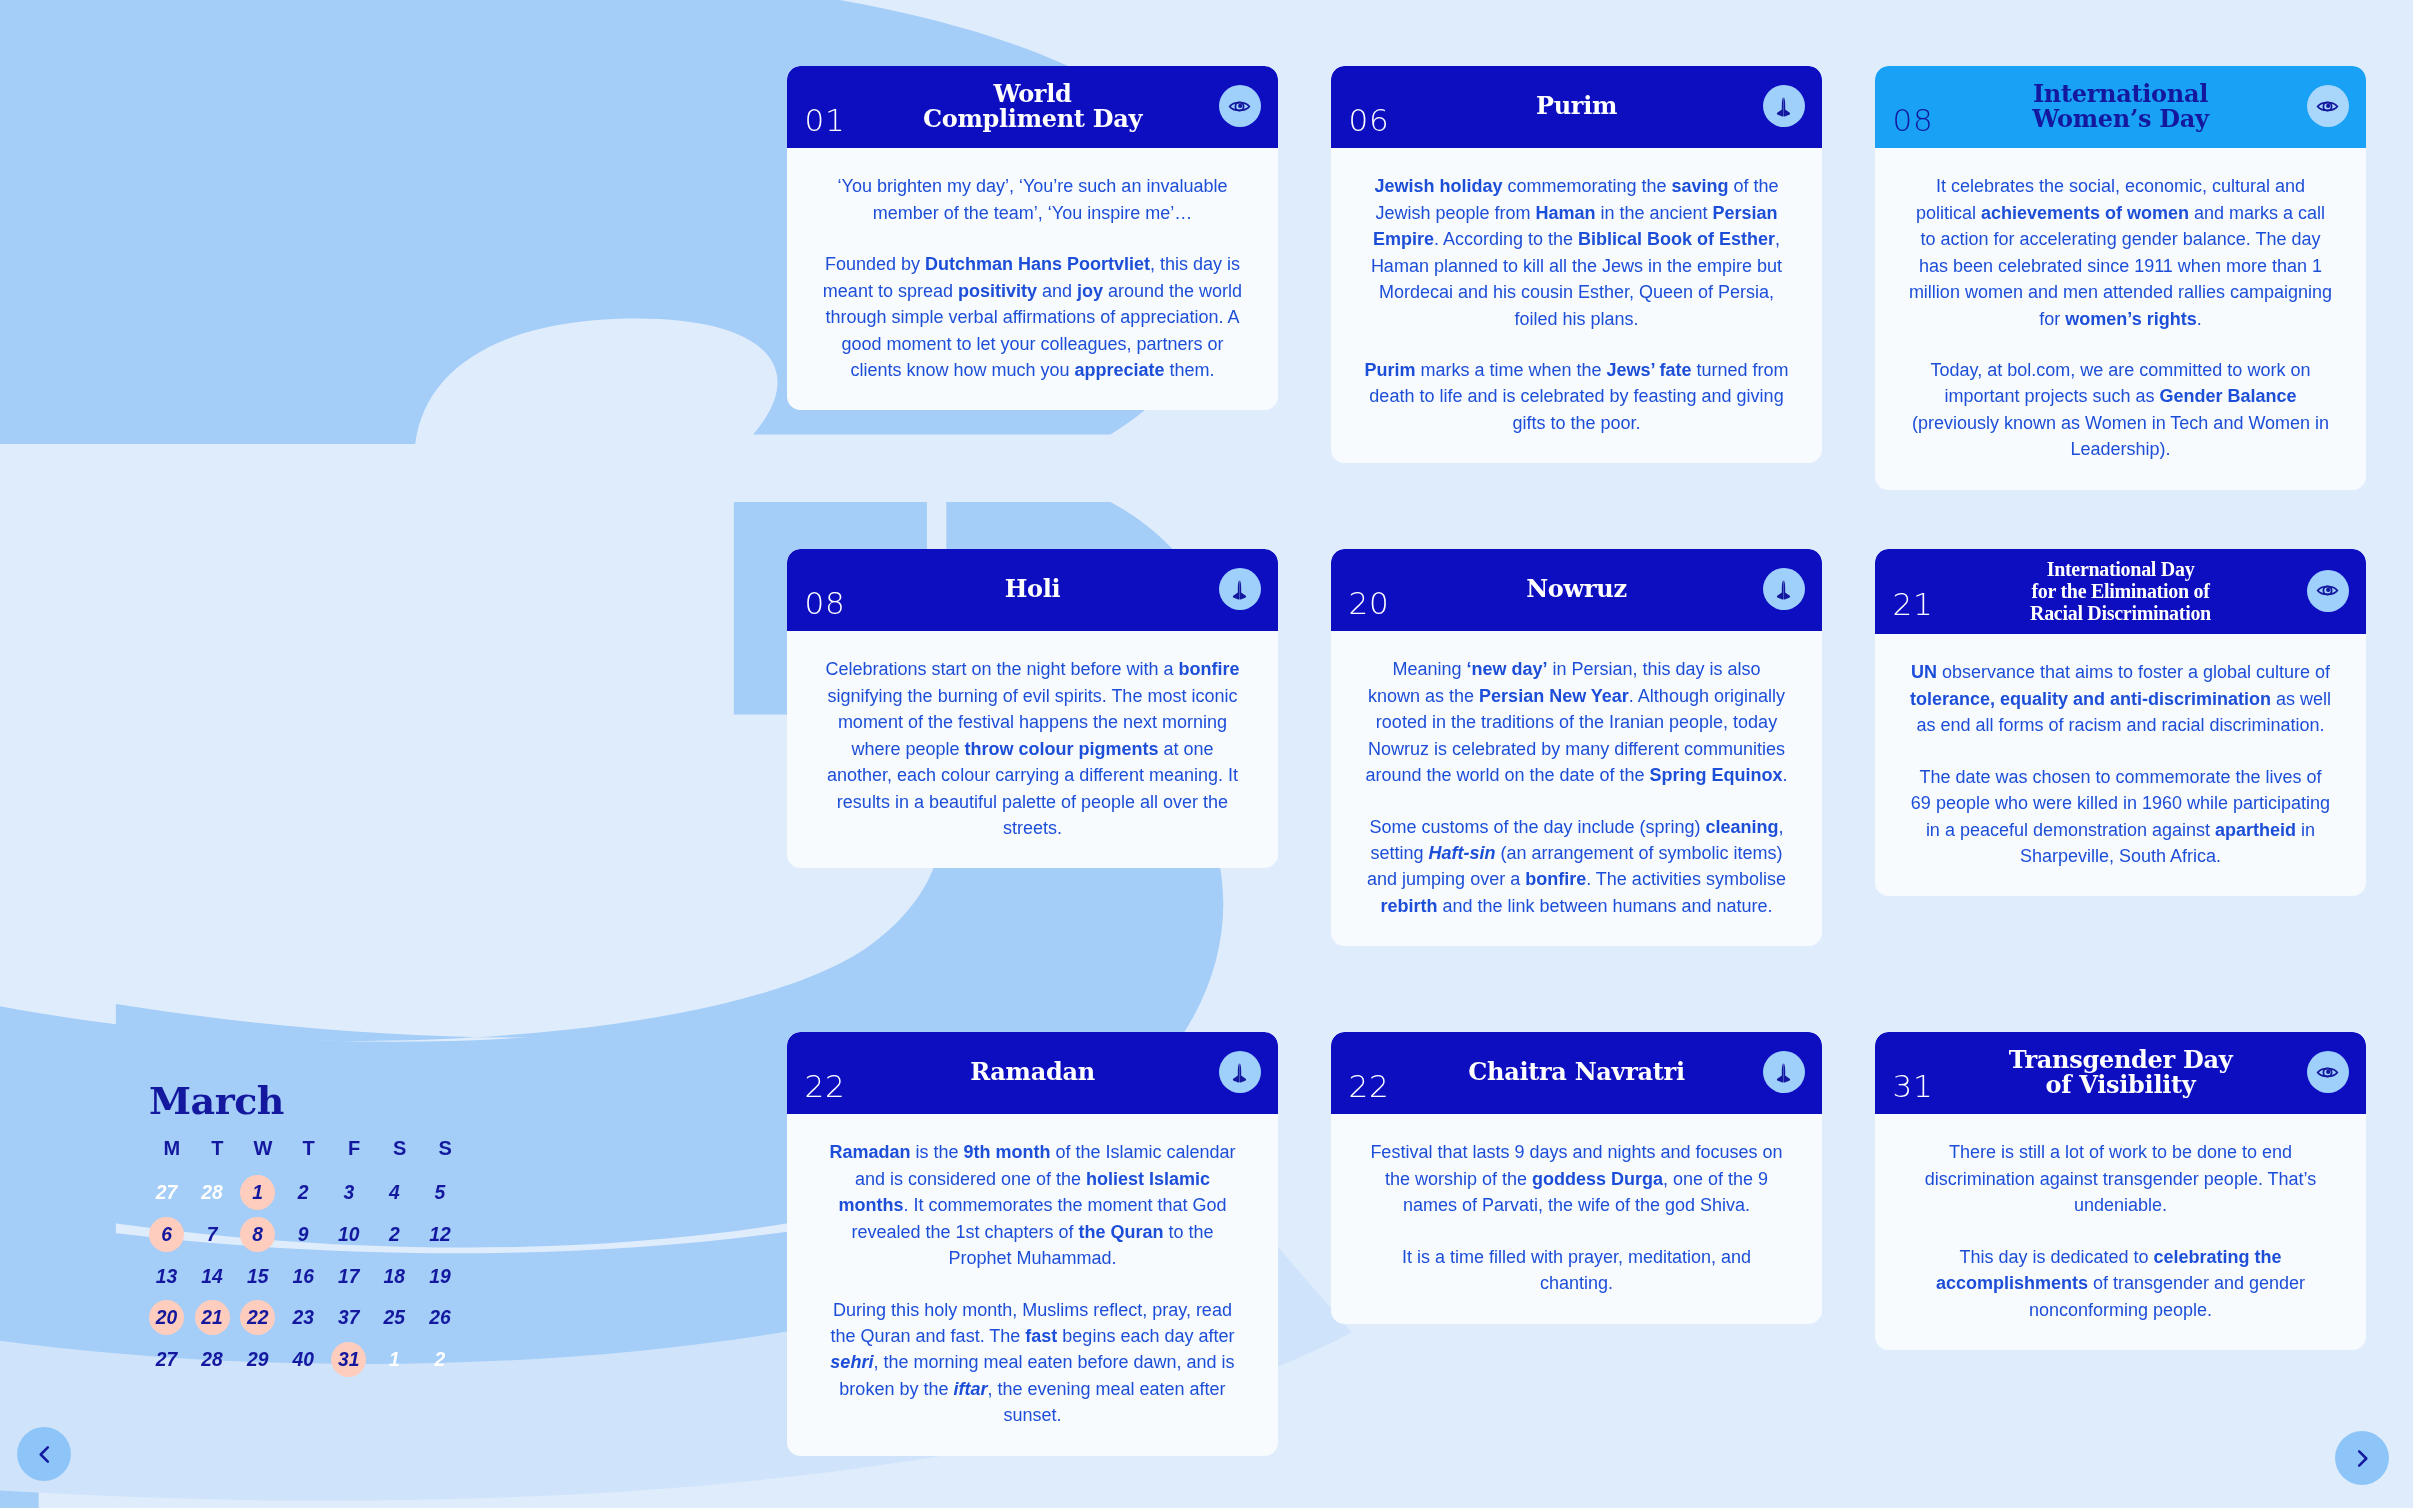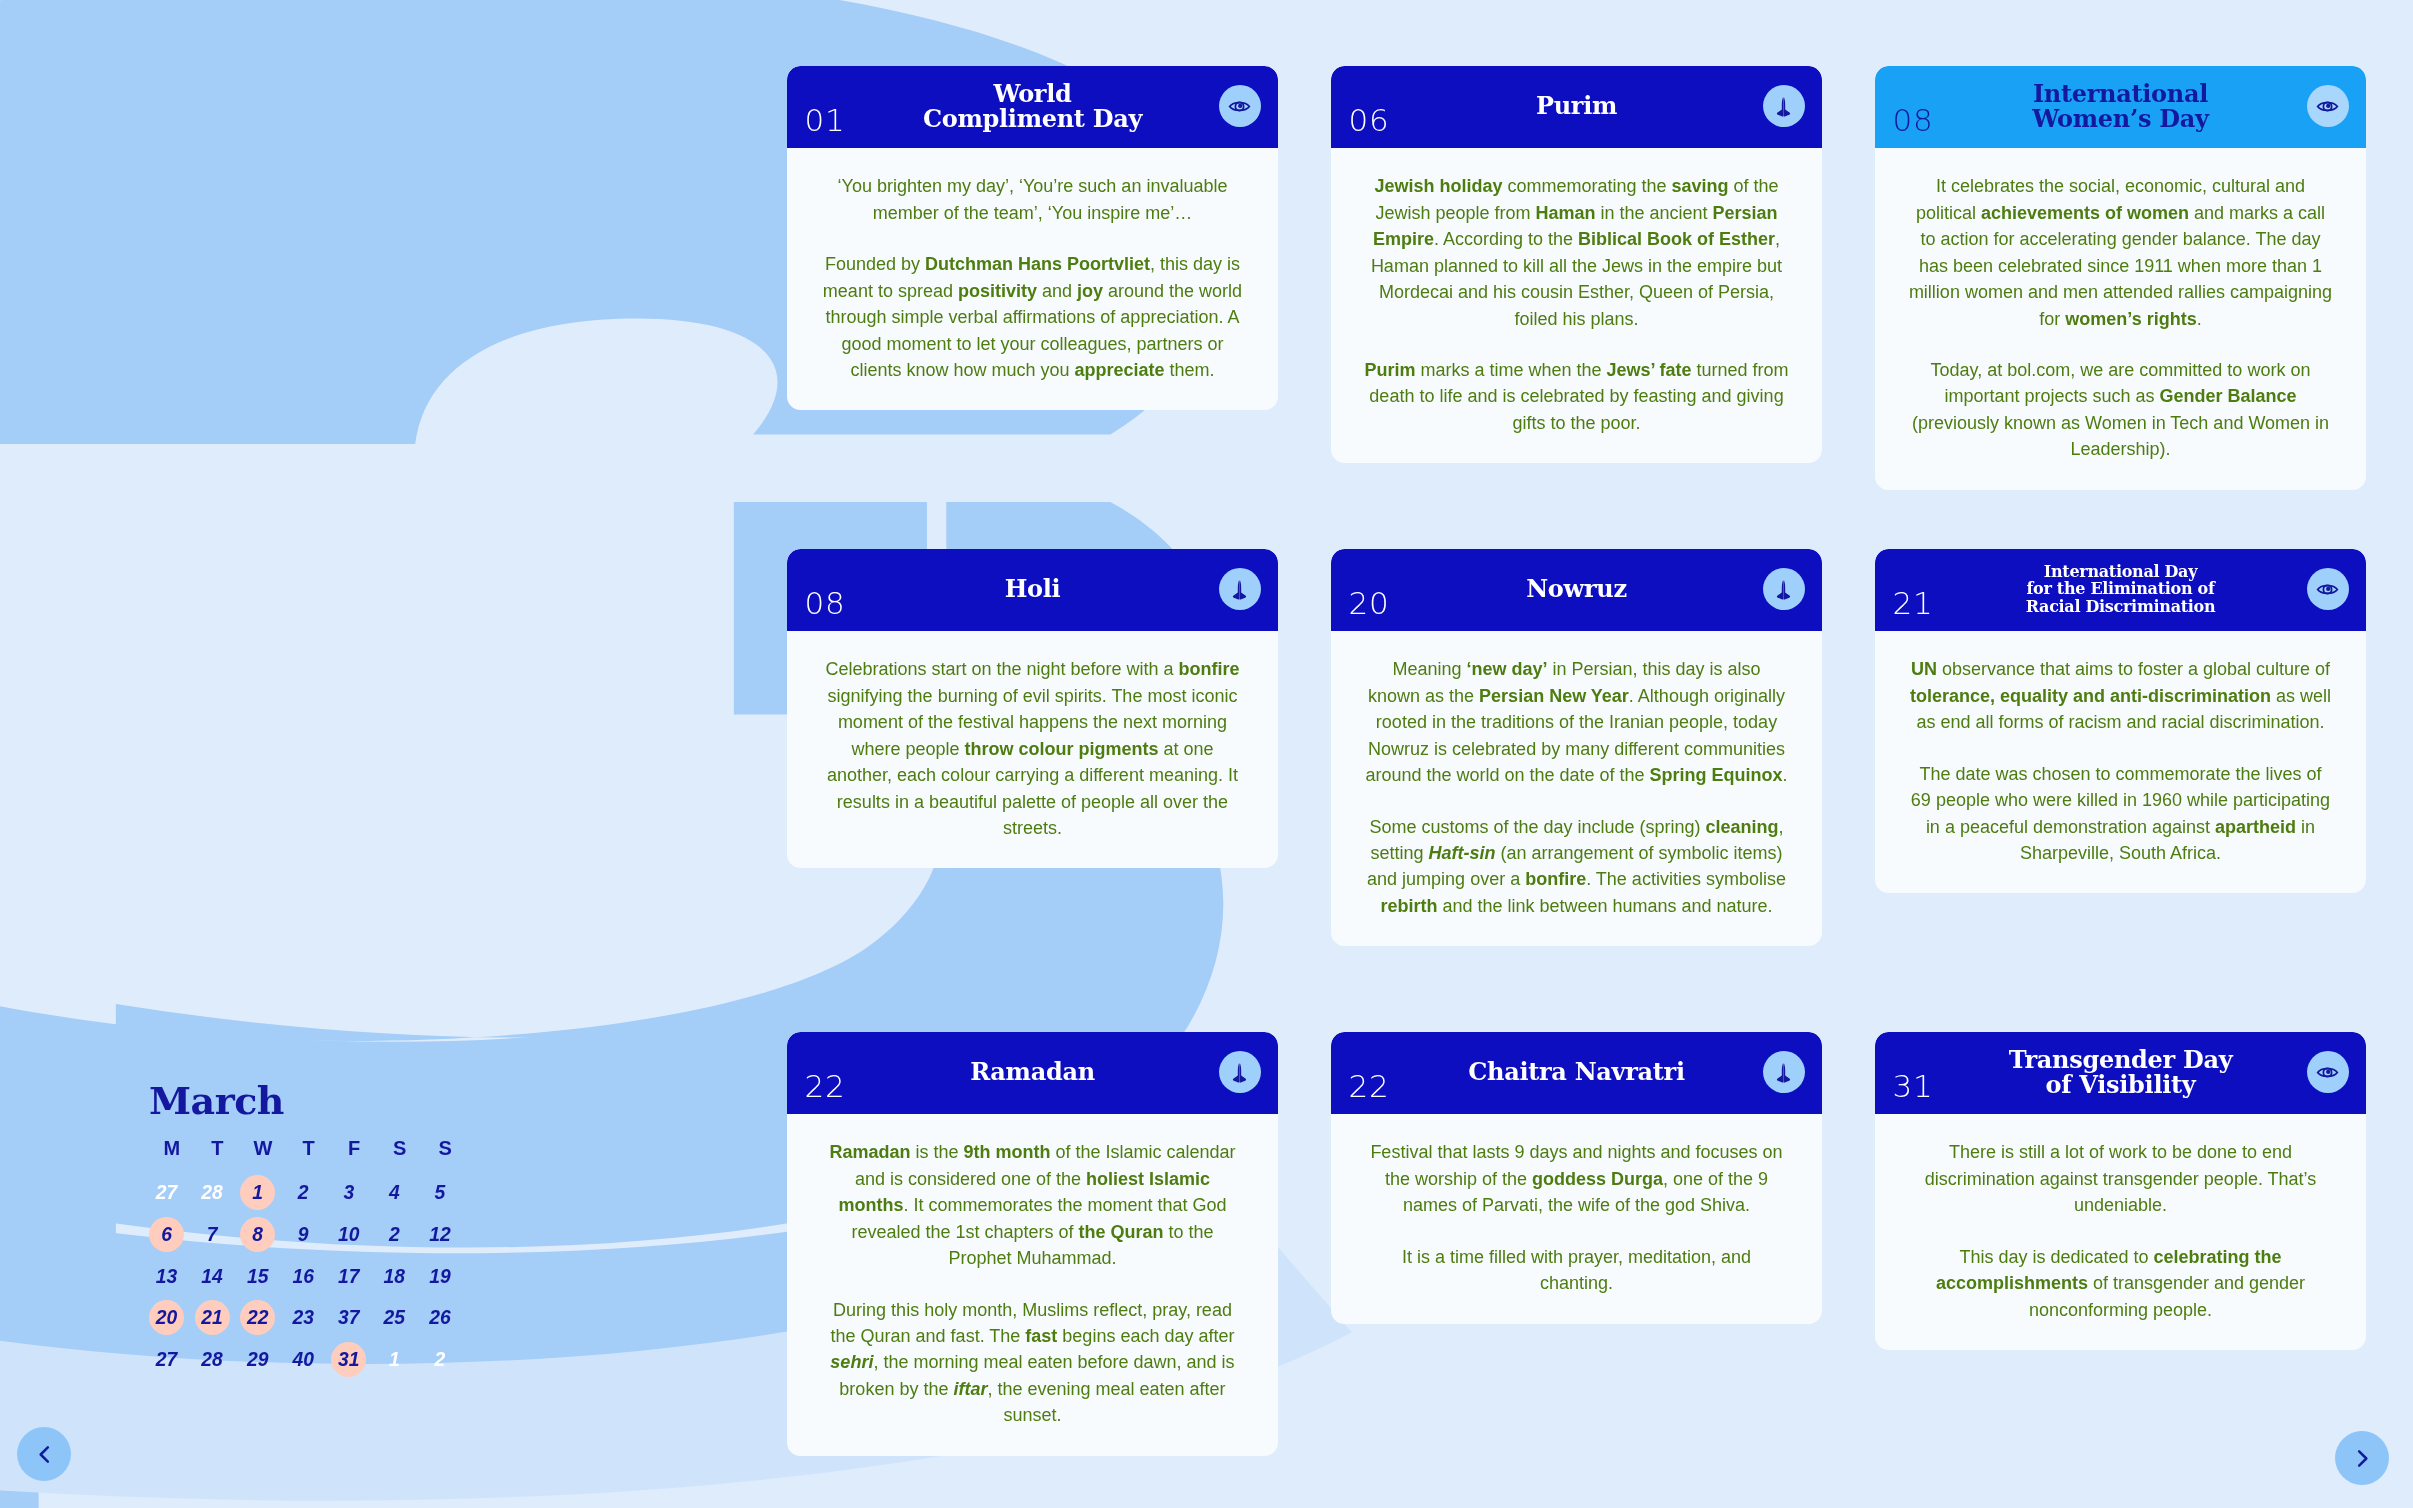--- a/index.html
+++ b/index.html
@@ -143,37 +143,37 @@
   .card-title {
     font-family: "DejaVu Serif", serif;
     font-weight: bold;
     font-size: 24px;
     line-height: 1.06;
     color: #ffffff;
     text-align: center;
     letter-spacing: -0.3px;
   }
   .card.highlight .card-title { color: #14189e; }
-  .card-title.small { font-size: 16px; line-height: 1.1; }
+  .card-title.small { font-size: 20px; line-height: 1.1; font-family: Liberation Serif, serif; }
 
   .card-icon {
     width: 42px;
     height: 42px;
     border-radius: 50%;
     background: #9fd0fb;
     display: flex;
     align-items: center;
     justify-content: center;
     justify-self: end;
   }
   .card.highlight .card-icon { background: #a9d6fb; }
 
   .card-body {
     padding: 25px 33px 27px 33px;
-    color: #4d7c0f;
+    color: #1d4ed8;
     font-size: 18px;
     line-height: 1.47;
     text-align: center;
   }
   .card-body p + p { margin-top: 25px; }
   .card-body b { font-weight: bold; }
   .card-body .bi { font-weight: bold; font-style: italic; }
 </style>
 </head>
 <body>

